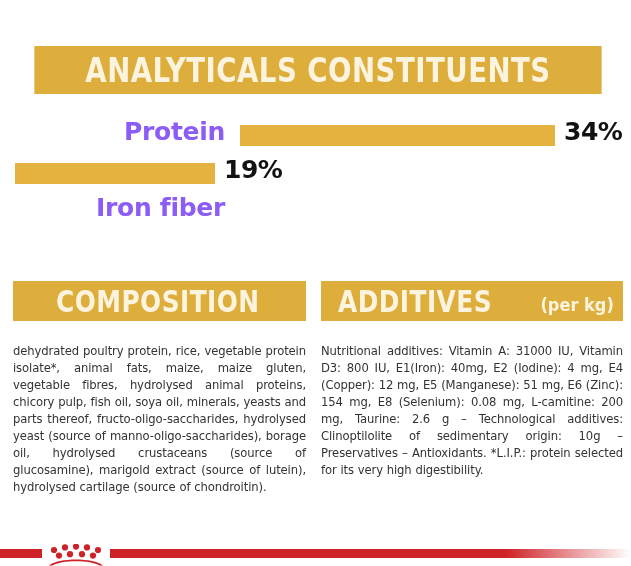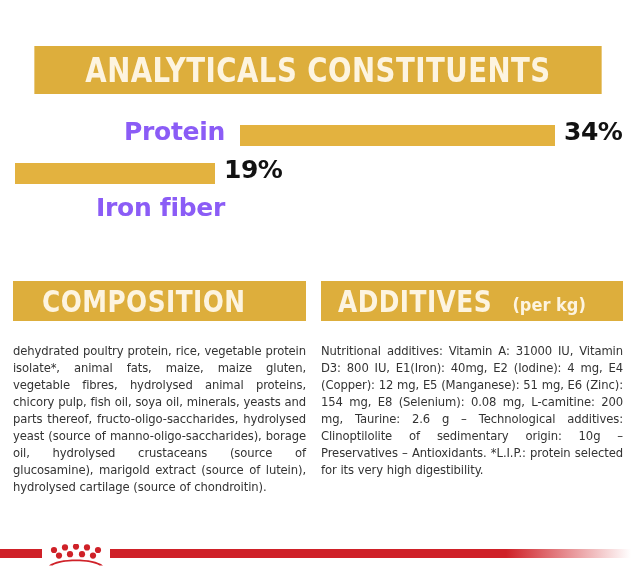--- a/index.html
+++ b/index.html
@@ -101,23 +101,23 @@
     top: 281px;
   }
   #composition-panel { left: 13px;  width: 293px; }
   #additives-panel   { left: 321px; width: 302px; }
 
   .info-header {
     height: 40px;
     font-size: 30px;
     font-family: "DejaVu Sans", sans-serif;
     justify-content: flex-start;
-    padding-left: 29px;
-  }
-  #additives-panel .info-header { padding-left: 17px; }
+    padding-left: 43px;
+  }
+  #additives-panel .info-header { padding-left: 17px; gap: 28px; }
   .info-header .per-kg {
     font-size: 18px;
     margin-left: 7px;
     position: relative;
     top: 3px;
     letter-spacing: 0;
   }
   .info-header .bar-title {
     transform: scaleX(0.92);
     transform-origin: left center;

